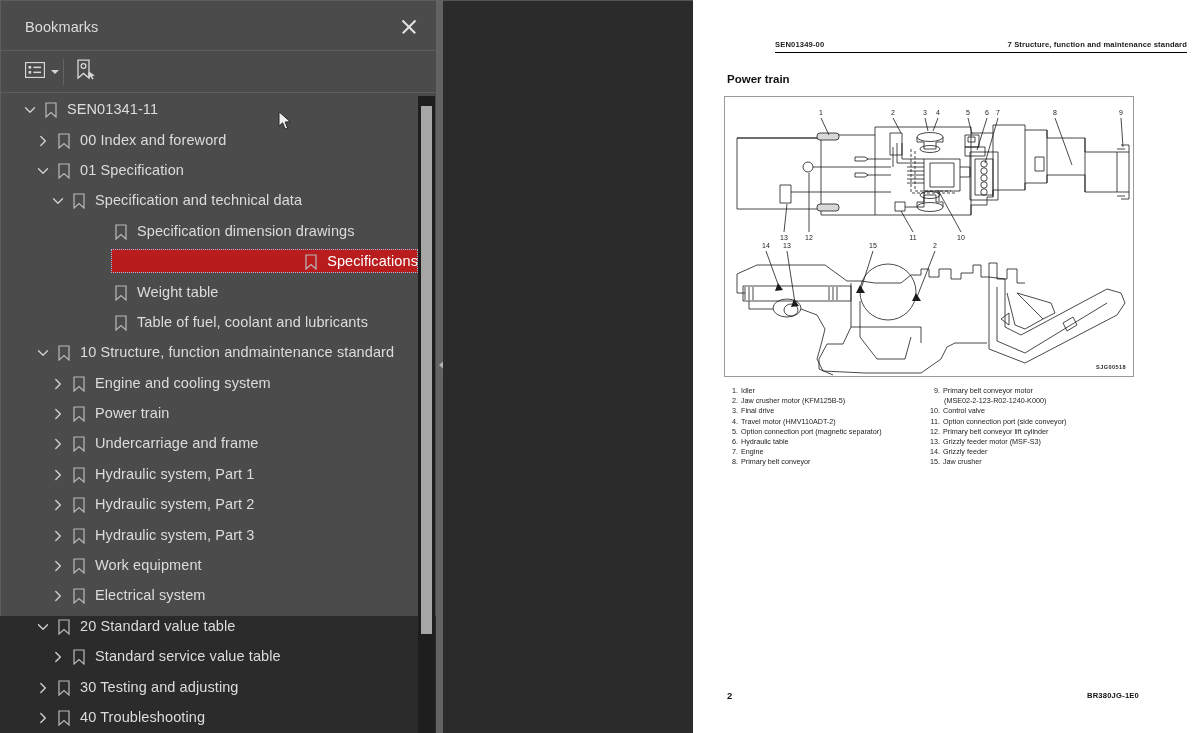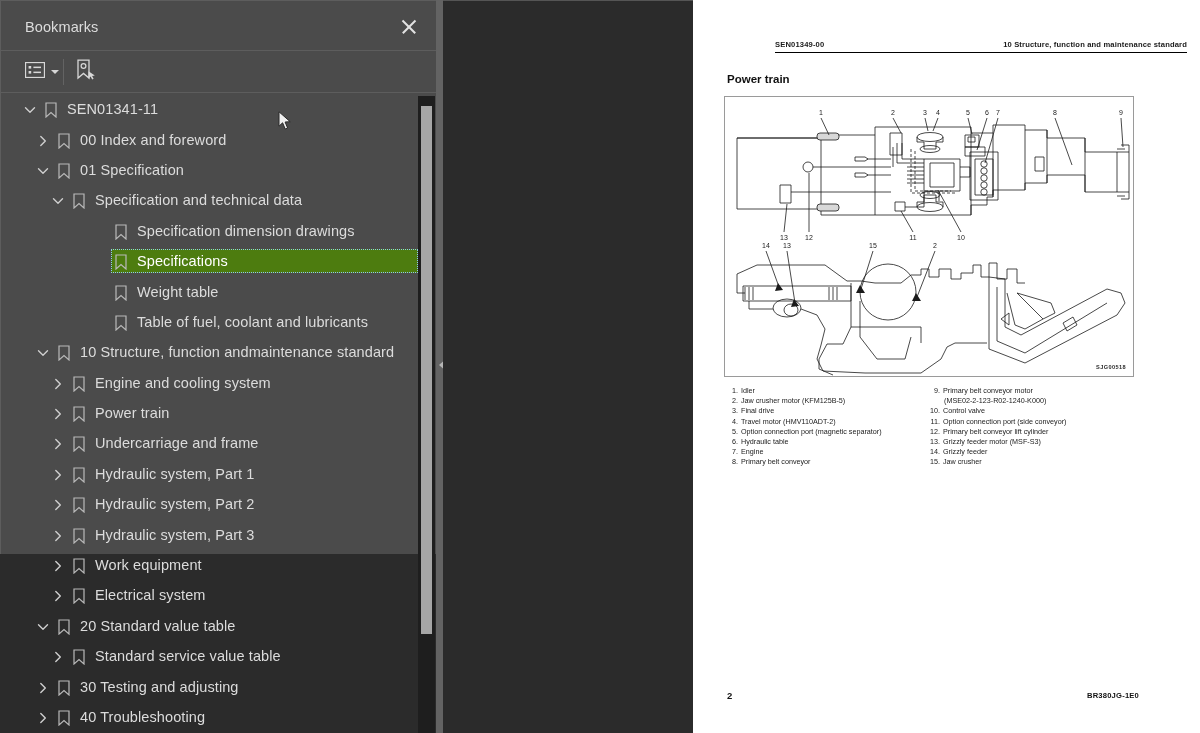--- a/index.html
+++ b/index.html
@@ -7,21 +7,21 @@
     width: 1200px; height: 733px;
     background: #2b2b2b;
     font-family: "Liberation Sans", sans-serif;
     overflow: hidden;
   }
 
   #app { position: relative; width: 1200px; height: 733px; background: #2b2b2b; }
 
   
   .bm-panel {
-    position: absolute; left: 0; top: 0; width: 440px; height: 554px;
+    position: absolute; left: 0; top: 0; width: 440px; height: 616px;
     background: #4b4b4b;
     border-top: 1px solid #5d5d5d;
     border-left: 1px solid #5d5d5d;
   }
   .bm-header {
     position: relative; height: 50px;
     border-bottom: 1px solid #5d5d5d;
   }
   .bm-title {
     position: absolute; left: 24px; top: 18px;
@@ -81,22 +81,22 @@
   .tw svg { position: absolute; left: 5px; top: 10px; }
   .bmk-ico {
     width: 20px; flex: 0 0 20px; position: relative; height: 30px;
   }
   .bmk-ico svg { position: absolute; left: 3px; top: 8px; }
   .tree-label {
     font-size: 14.5px; color: #dcdcdc; padding-left: 6px;
     letter-spacing: .1px;
   }
   .tree-row.selected .sel-wrap {
-    background: #4d7c0f;
-    outline: 1px dotted #8fc6f0; outline-offset: -1px;
+    background: #b91c1c;
+    outline: 1px dotted #8fc6f0; outline-offset: -1px; justify-content: flex-end;
   }
   .sel-wrap { display: flex; align-items: center; height: 24px; }
   .tree-row.selected .tree-label { color: #ffffff; }
 
   
   .lvl0 { padding-left: 18px; }
   .lvl1 { padding-left: 31px; text-align: center; }
   .lvl2 { padding-left: 46px; }
   .lvl3 { padding-left: 88px; }
 
@@ -541,21 +541,21 @@
   <div class="splitter"></div>
   <div class="collapse-arrow"></div>
 
   <div class="viewer">
     <div class="view-gutter"></div>
 
     <div class="page">
 
       <div class="pg-header">
         <span class="pg-hdr-left">SEN01349-00</span>
-        <span class="pg-hdr-right">10 Structure, function and maintenance standard</span>
+        <span class="pg-hdr-right">7 Structure, function and maintenance standard</span>
       </div>
 
       <div class="pg-h1">Power train</div>
 
       <div class="fig-box">
         <svg width="408" height="279" viewBox="0 0 408 279">
           <g fill="none" stroke="#1a1a1a" stroke-width="0.8" stroke-linejoin="round">
 
             <path d="M12 41 L12 112 L96 112 L96 118 L246 118 L246 108 L262 108 L262 100
                      L268 100 L268 93 L300 93 L300 86 L322 86 L322 78 L360 78 L360 95

